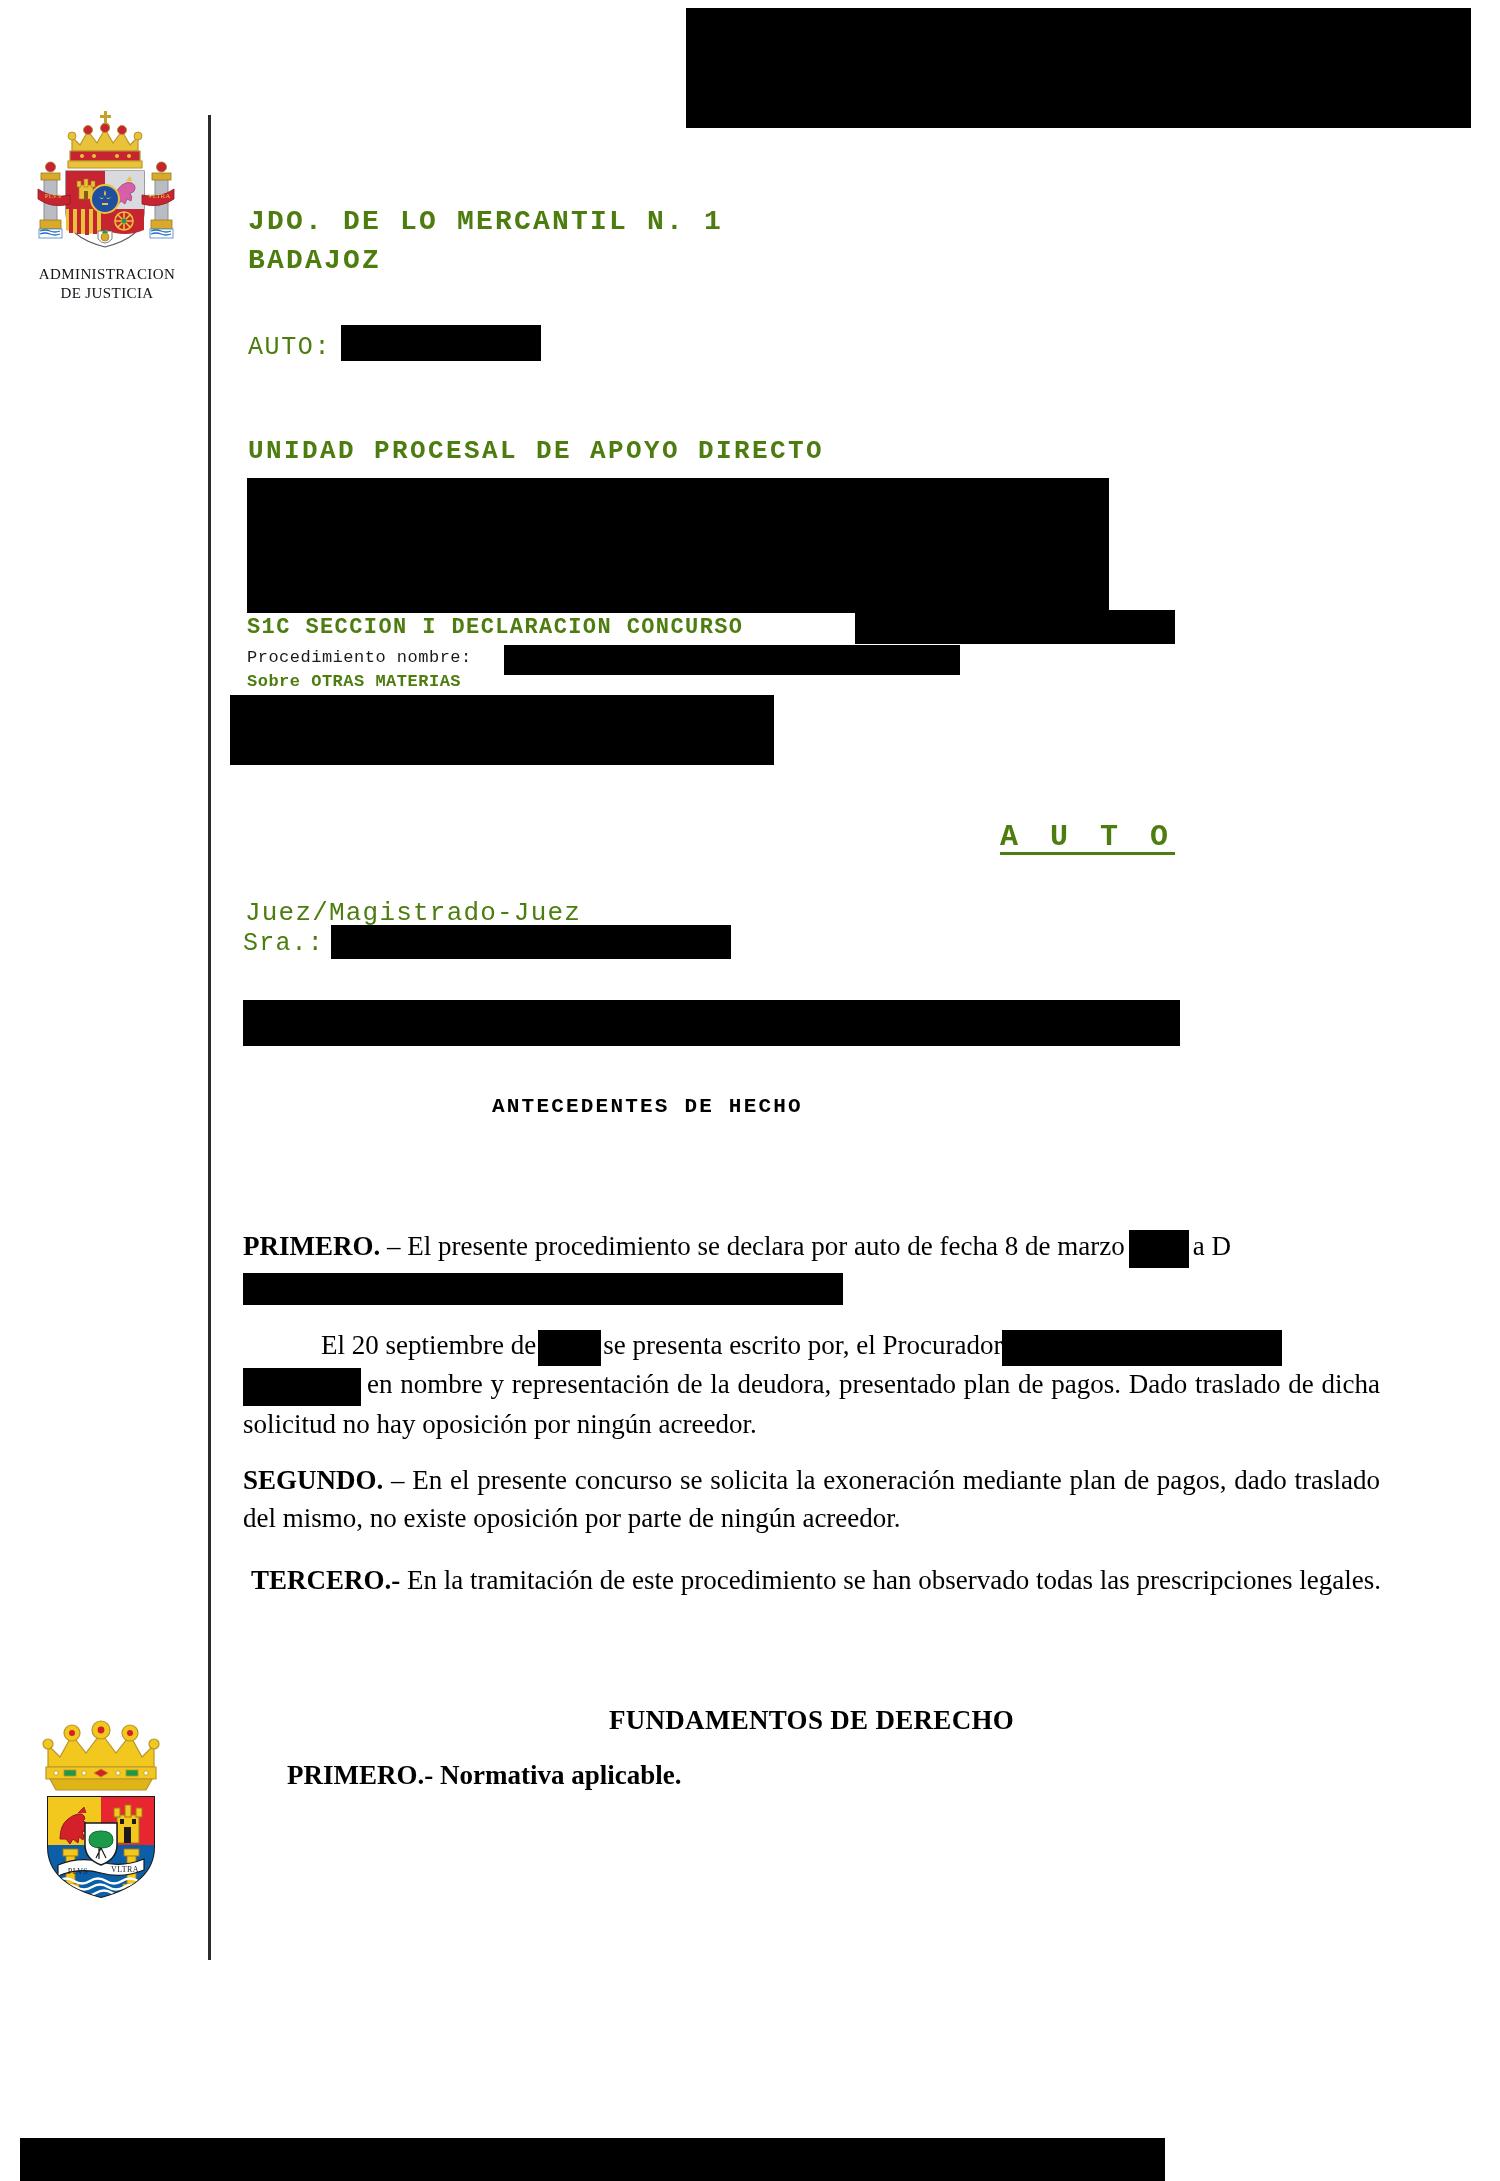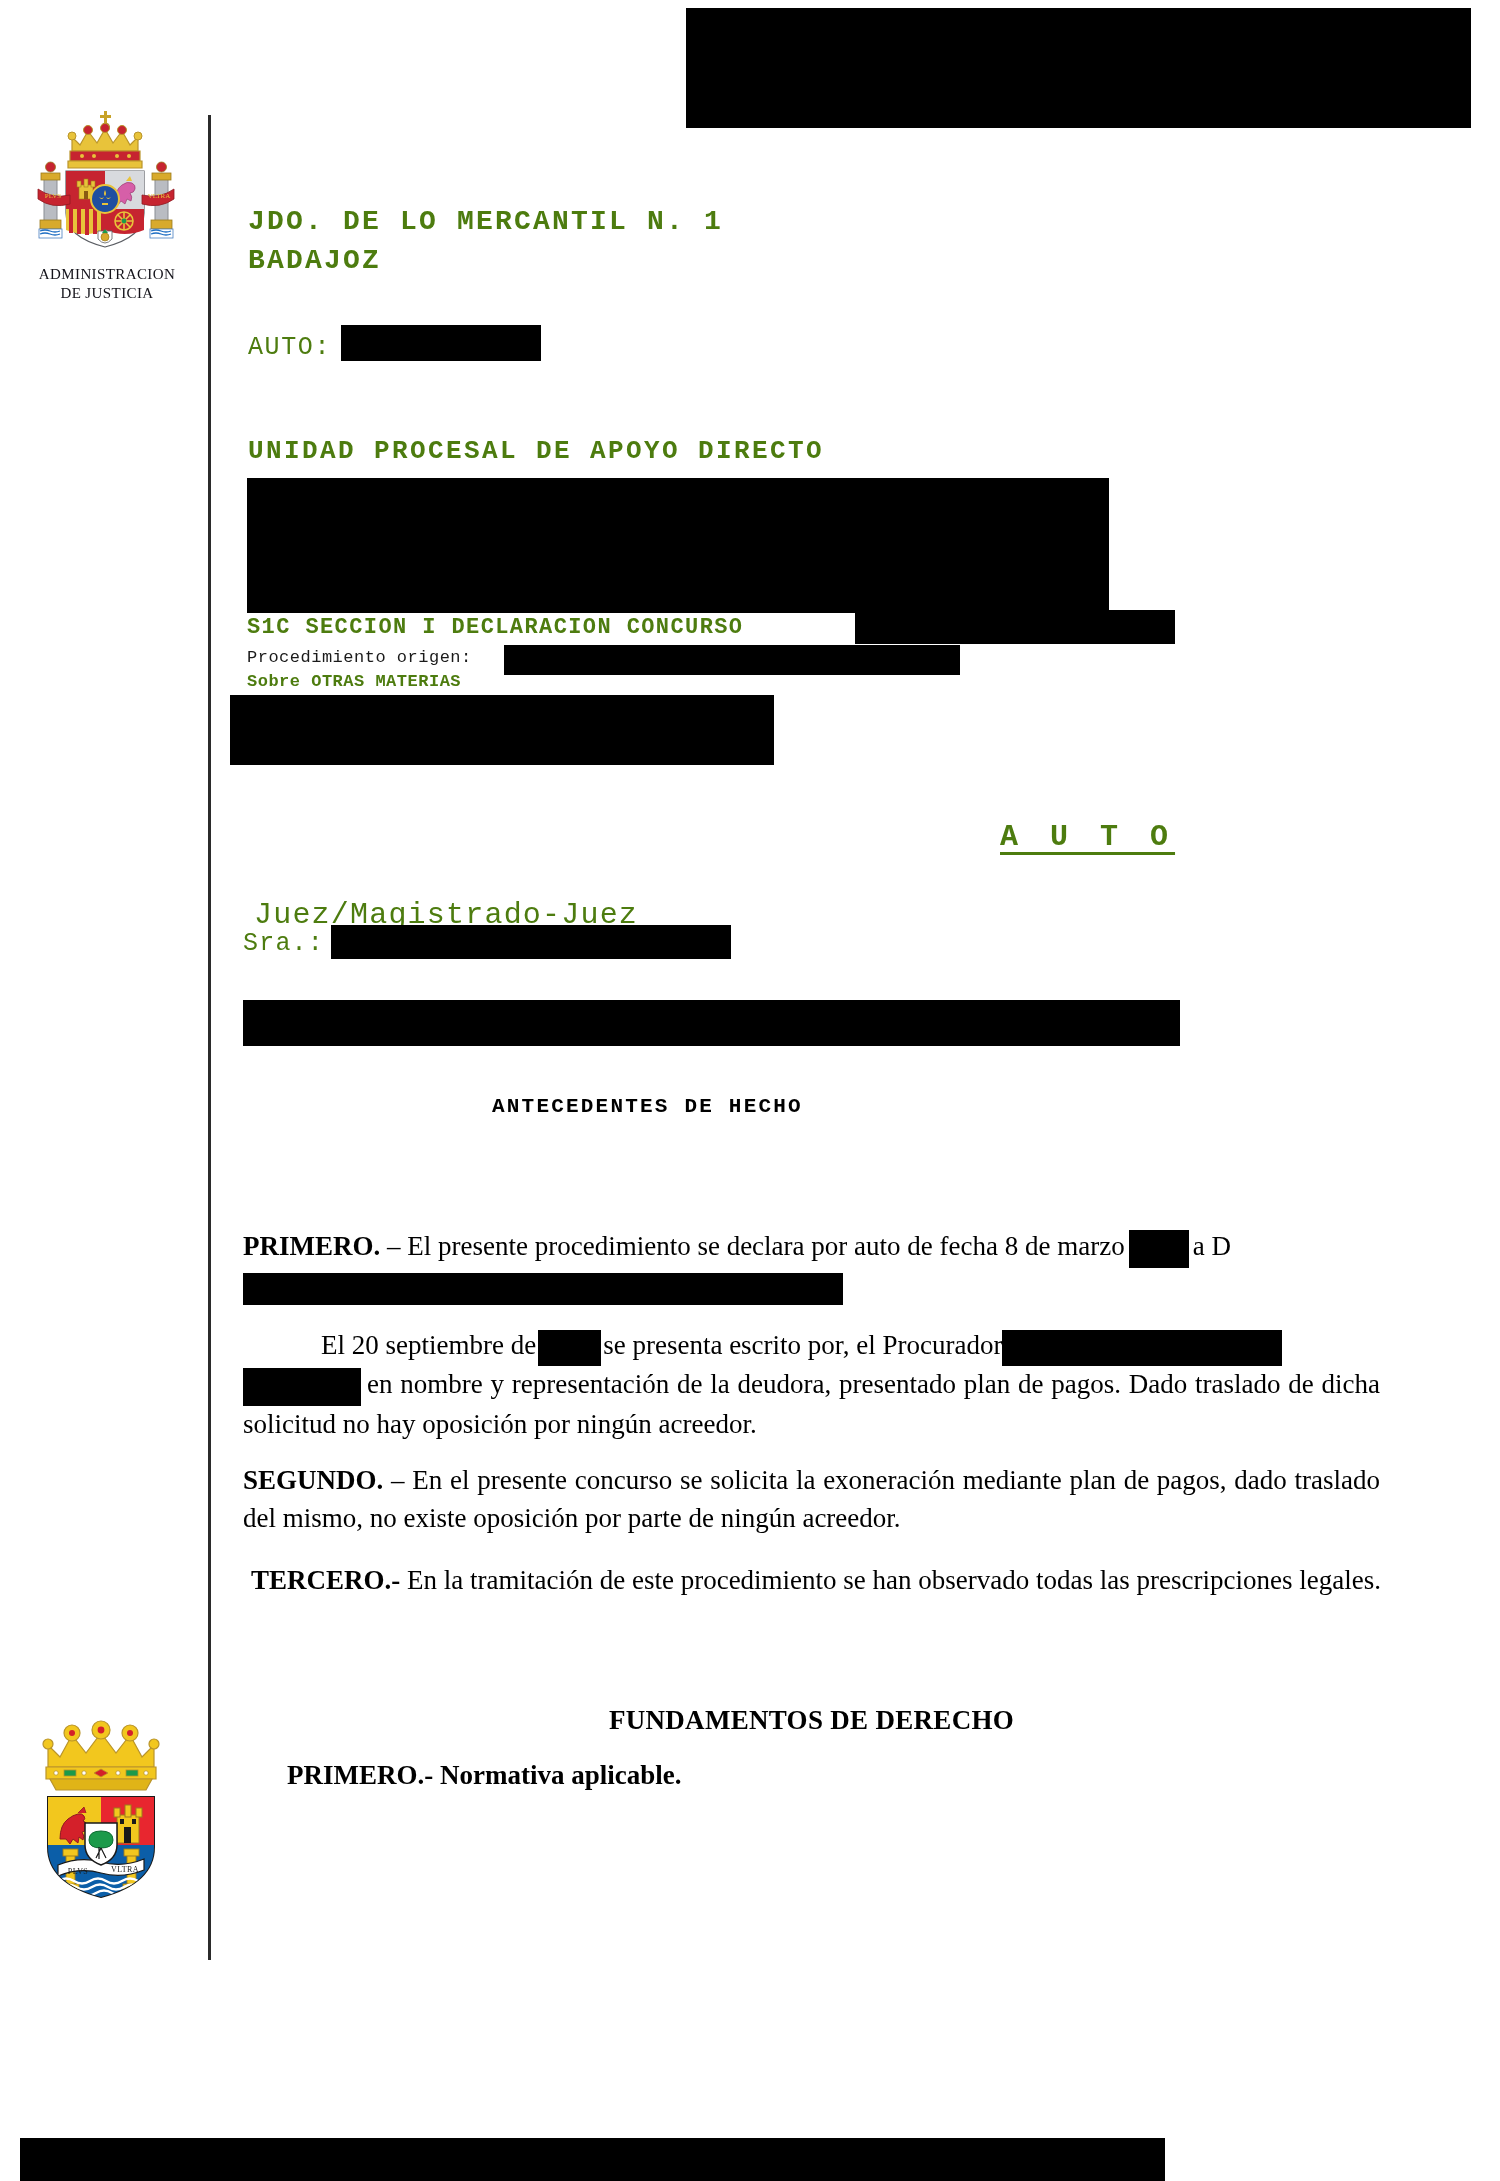--- a/index.html
+++ b/index.html
@@ -126,23 +126,23 @@
     left: 1000px;
     top: 820px;
     font-size: 30px;
     font-weight: bold;
     letter-spacing: 7px;
     text-decoration: underline;
     text-underline-offset: 7px;
   }
   .juez {
     position: absolute;
-    left: 254px;
+    left: 245px;
     top: 896px;
-    font-size: 30px;
+    font-size: 26px;
     letter-spacing: 1.2px;
     line-height: 1.32;
   }
   .sra {
     position: absolute;
     left: 243px;
     top: 929px;
     font-size: 25px;
     letter-spacing: 1.2px;
   }
@@ -391,21 +391,21 @@
   <div class="mono auto-label">AUTO:</div>
   <div class="redact" style="left:341px; top:325px; width:200px; height:36px;"></div>
 
   <div class="mono unidad">UNIDAD PROCESAL DE APOYO DIRECTO</div>
 
   <div class="redact" style="left:247px; top:478px; width:862px; height:135px;"></div>
 
   <div class="mono seccion">S1C SECCION I DECLARACION CONCURSO</div>
   <div class="redact" style="left:855px; top:610px; width:320px; height:34px;"></div>
 
-  <div class="mono proc-origen">Procedimiento origen:</div>
+  <div class="mono proc-origen">Procedimiento nombre:</div>
   <div class="redact" style="left:504px; top:645px; width:456px; height:30px;"></div>
 
   <div class="mono sobre">Sobre OTRAS MATERIAS</div>
 
   <div class="redact" style="left:230px; top:695px; width:544px; height:70px;"></div>
 
   <div class="mono auto-title">A U T O</div>
 
   <div class="mono juez">Juez/Magistrado-Juez</div>
   <div class="mono sra">Sra.:</div>

